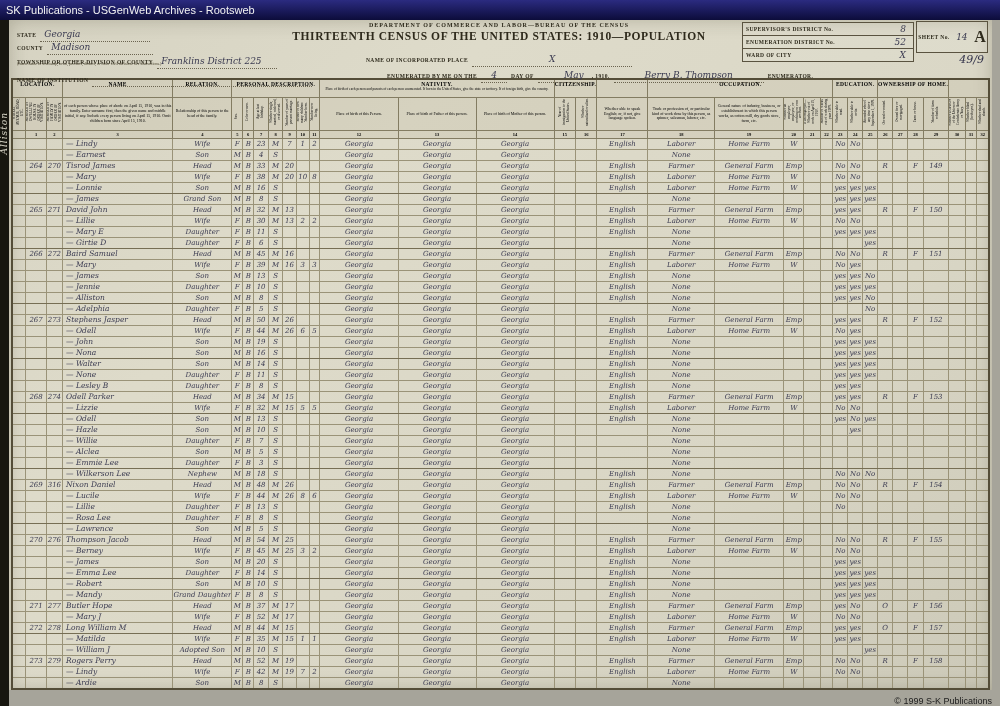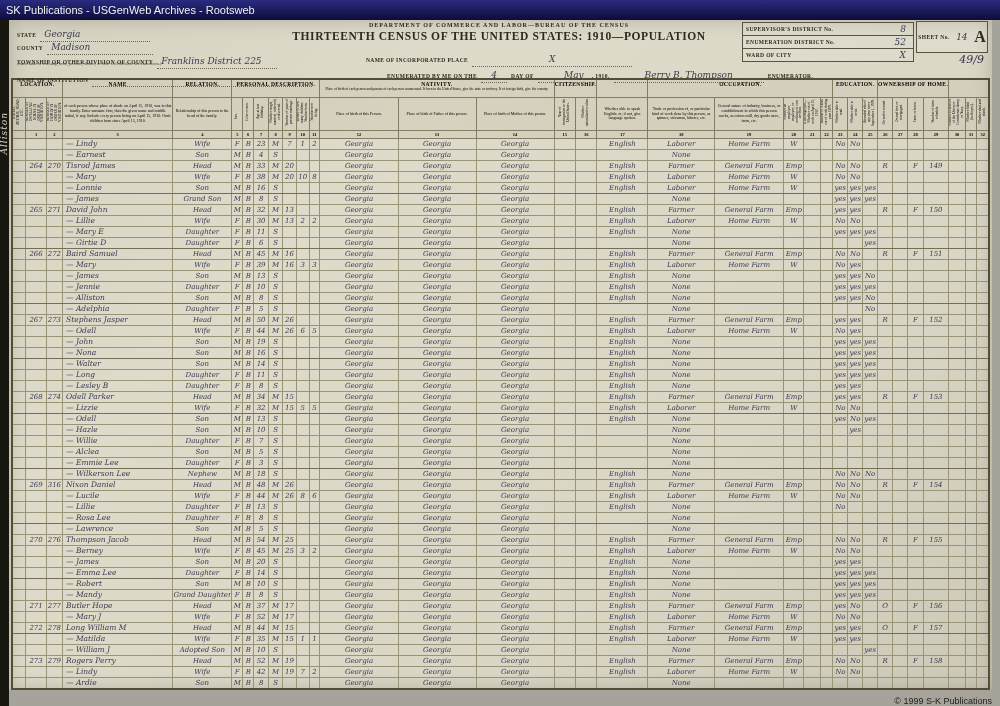--- a/index.html
+++ b/index.html
@@ -1010,21 +1010,21 @@
               <td></td>
               <td></td>
               <td></td>
               <td></td>
               <td></td>
             </tr>
             <tr>
               <td></td>
               <td></td>
               <td></td>
-              <td class="nm hw">— Long</td>
+              <td class="nm hw">— None</td>
               <td class="hw">Daughter</td>
               <td class="hw">F</td>
               <td class="hw">B</td>
               <td class="hw">11</td>
               <td class="hw">S</td>
               <td></td>
               <td></td>
               <td></td>
               <td class="hw">Georgia</td>
               <td class="hw">Georgia</td>

